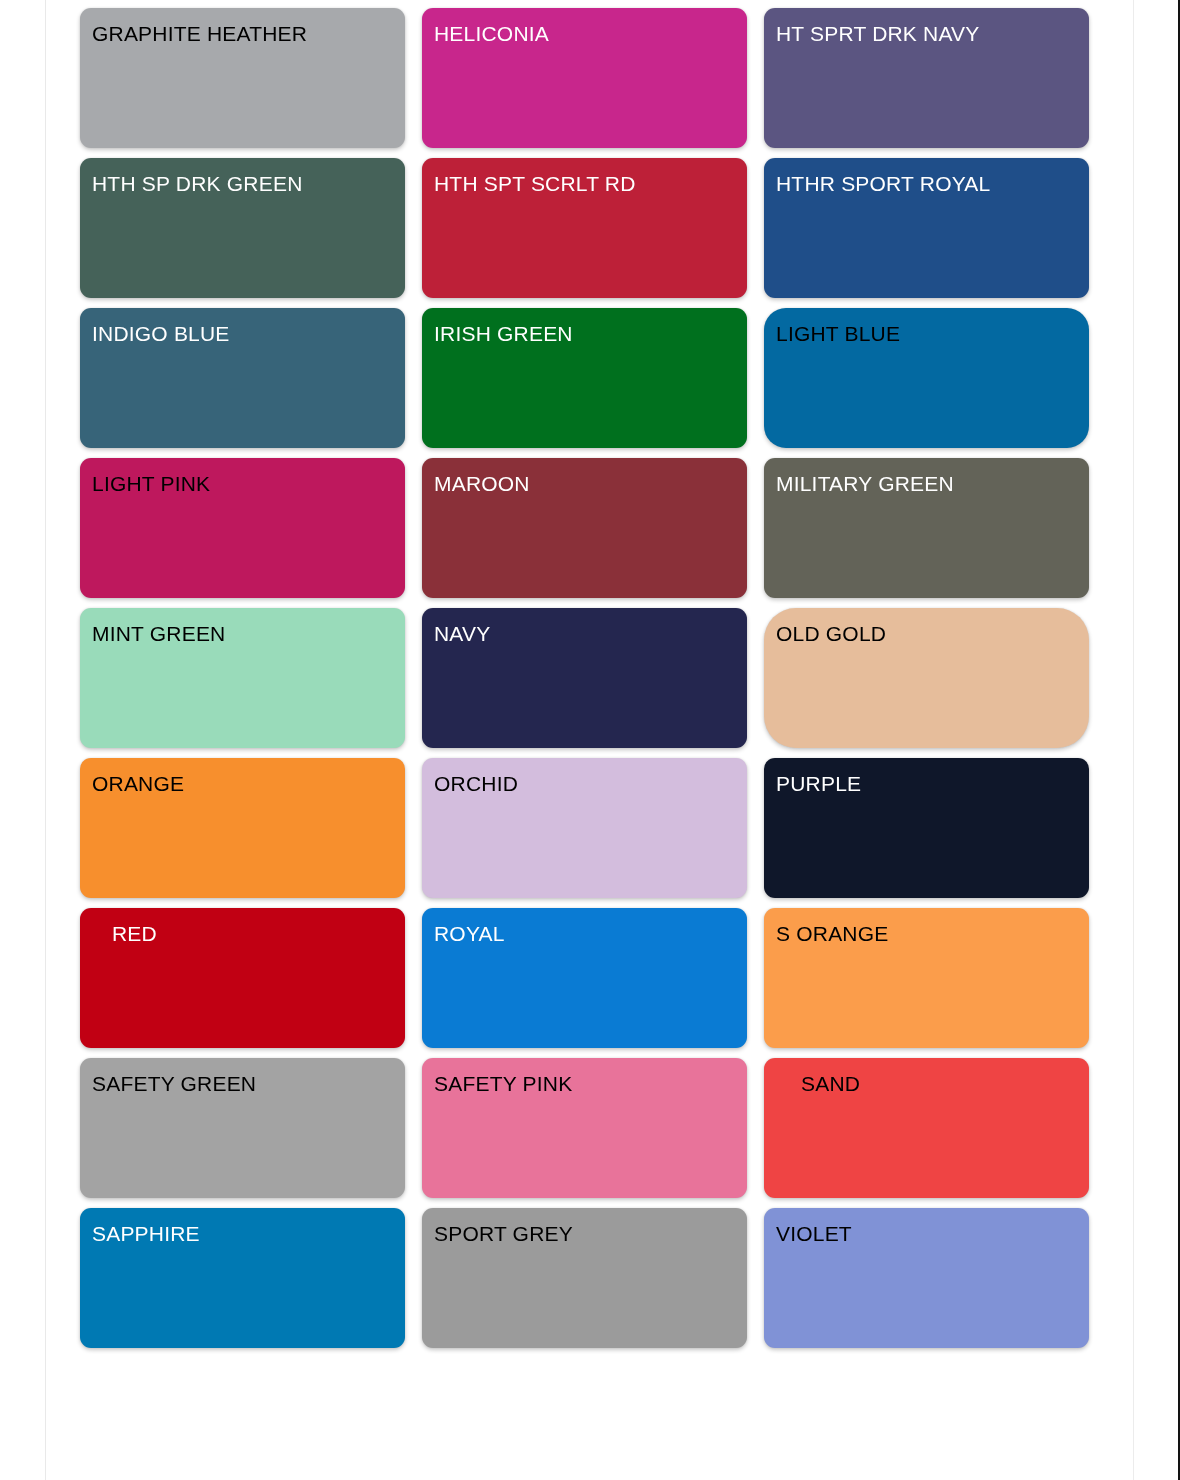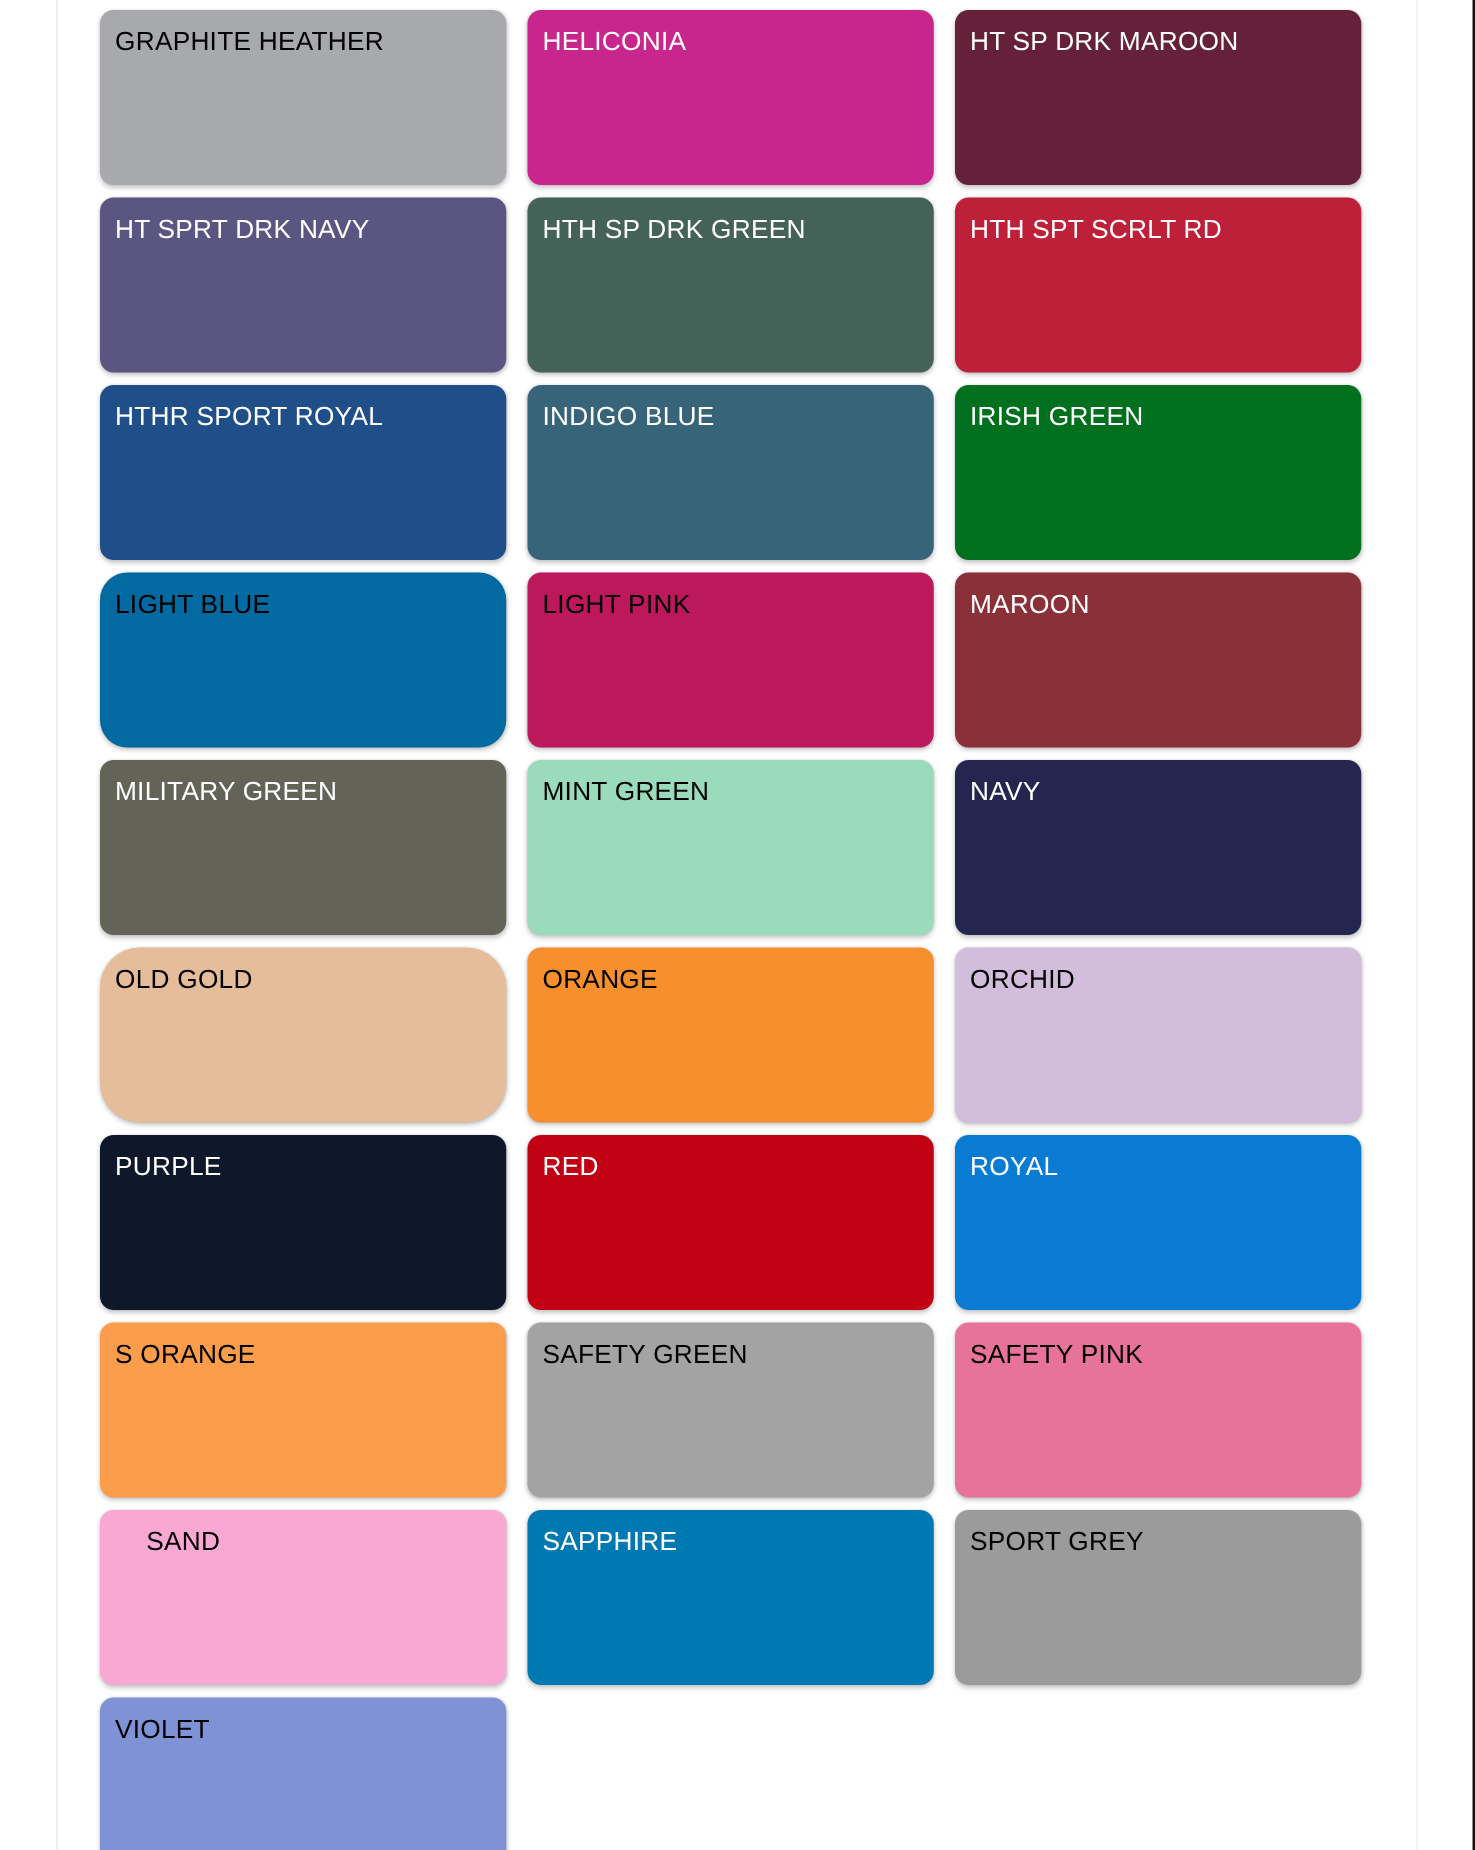--- a/index.html
+++ b/index.html
@@ -95,43 +95,42 @@
 </head>
 <body>
 
 <div id="app">
 
   <div class="left-rail-divider"></div>
 
   <div class="swatch-grid">
       <div class="swatch-card" style="background: rgb(167, 169, 172);"><span class="swatch-label" style="color: rgb(0, 0, 0);">GRAPHITE HEATHER</span></div>
       <div class="swatch-card" style="background: rgb(200, 38, 140);"><span class="swatch-label" style="color: rgb(255, 255, 255);">HELICONIA</span></div>
-      <div class="swatch-card" style="background: rgb(101, 33, 58);"><span class="swatch-label" style="color: rgb(255, 255, 255);">HT SP DRK MAROON</span></div>
       <div class="swatch-card" style="background: rgb(91, 85, 129);"><span class="swatch-label" style="color: rgb(255, 255, 255);">HT SPRT DRK NAVY</span></div>
       <div class="swatch-card" style="background: rgb(69, 98, 89);"><span class="swatch-label" style="color: rgb(255, 255, 255);">HTH SP DRK GREEN</span></div>
       <div class="swatch-card" style="background: rgb(189, 32, 56);"><span class="swatch-label" style="color: rgb(255, 255, 255);">HTH SPT SCRLT RD</span></div>
       <div class="swatch-card" style="background: rgb(31, 78, 137);"><span class="swatch-label" style="color: rgb(255, 255, 255);">HTHR SPORT ROYAL</span></div>
       <div class="swatch-card" style="background: rgb(55, 100, 121);"><span class="swatch-label" style="color: rgb(255, 255, 255);">INDIGO BLUE</span></div>
       <div class="swatch-card" style="background: rgb(0, 112, 30);"><span class="swatch-label" style="color: rgb(255, 255, 255);">IRISH GREEN</span></div>
       <div class="swatch-card" style="background: #0369a1; border-radius: 22px;"><span class="swatch-label" style="color: rgb(0, 0, 0);">LIGHT BLUE</span></div>
       <div class="swatch-card" style="background: #be185d;"><span class="swatch-label" style="color: rgb(0, 0, 0);">LIGHT PINK</span></div>
       <div class="swatch-card" style="background: rgb(138, 48, 57);"><span class="swatch-label" style="color: rgb(255, 255, 255);">MAROON</span></div>
       <div class="swatch-card" style="background: rgb(99, 99, 88);"><span class="swatch-label" style="color: rgb(255, 255, 255);">MILITARY GREEN</span></div>
       <div class="swatch-card" style="background: rgb(153, 219, 186);"><span class="swatch-label" style="color: rgb(0, 0, 0);">MINT GREEN</span></div>
       <div class="swatch-card" style="background: rgb(36, 38, 79);"><span class="swatch-label" style="color: rgb(255, 255, 255);">NAVY</span></div>
       <div class="swatch-card" style="background: rgb(230, 189, 155); border-radius: 32px;"><span class="swatch-label" style="color: rgb(0, 0, 0);">OLD GOLD</span></div>
       <div class="swatch-card" style="background: rgb(247, 143, 45);"><span class="swatch-label" style="color: rgb(0, 0, 0);">ORANGE</span></div>
       <div class="swatch-card" style="background: rgb(211, 189, 221);"><span class="swatch-label" style="color: rgb(0, 0, 0);">ORCHID</span></div>
       <div class="swatch-card" style="background: #0f172a;"><span class="swatch-label" style="color: rgb(255, 255, 255);">PURPLE</span></div>
-      <div class="swatch-card" style="background: rgb(193, 0, 19);"><span class="swatch-label" style="color: rgb(255, 255, 255);">RED</span></div>
+      <div class="swatch-card" style="background: rgb(193, 0, 19);"><span class="swatch-label" style="color: rgb(255, 255, 255); margin-left: 20px;">RED</span></div>
       <div class="swatch-card" style="background: rgb(10, 123, 211);"><span class="swatch-label" style="color: rgb(255, 255, 255); margin-top: 31px;">ROYAL</span></div>
       <div class="swatch-card" style="background: rgb(251, 157, 75);"><span class="swatch-label" style="color: rgb(0, 0, 0);">S ORANGE</span></div>
       <div class="swatch-card" style="background: #a3a3a3;"><span class="swatch-label" style="color: rgb(0, 0, 0);">SAFETY GREEN</span></div>
       <div class="swatch-card" style="background: rgb(232, 115, 154);"><span class="swatch-label" style="color: rgb(0, 0, 0);">SAFETY PINK</span></div>
-      <div class="swatch-card" style="background: #f9a8d4; padding-left: 37px;"><span class="swatch-label" style="color: rgb(0, 0, 0);">SAND</span></div>
+      <div class="swatch-card" style="background: #ef4444; padding-left: 37px;"><span class="swatch-label" style="color: rgb(0, 0, 0);">SAND</span></div>
       <div class="swatch-card" style="background: rgb(0, 121, 179);"><span class="swatch-label" style="color: rgb(255, 255, 255);">SAPPHIRE</span></div>
       <div class="swatch-card" style="background: rgb(155, 155, 155);"><span class="swatch-label" style="color: rgb(0, 0, 0);">SPORT GREY</span></div>
       <div class="swatch-card" style="background: rgb(128, 146, 214);"><span class="swatch-label" style="color: rgb(0, 0, 0);">VIOLET</span></div>
     </div>
 
   <div class="right-rail-divider"></div>
 
   <div class="scrollbar-track" style="background: rgb(255, 255, 255);">
     
   </div>

